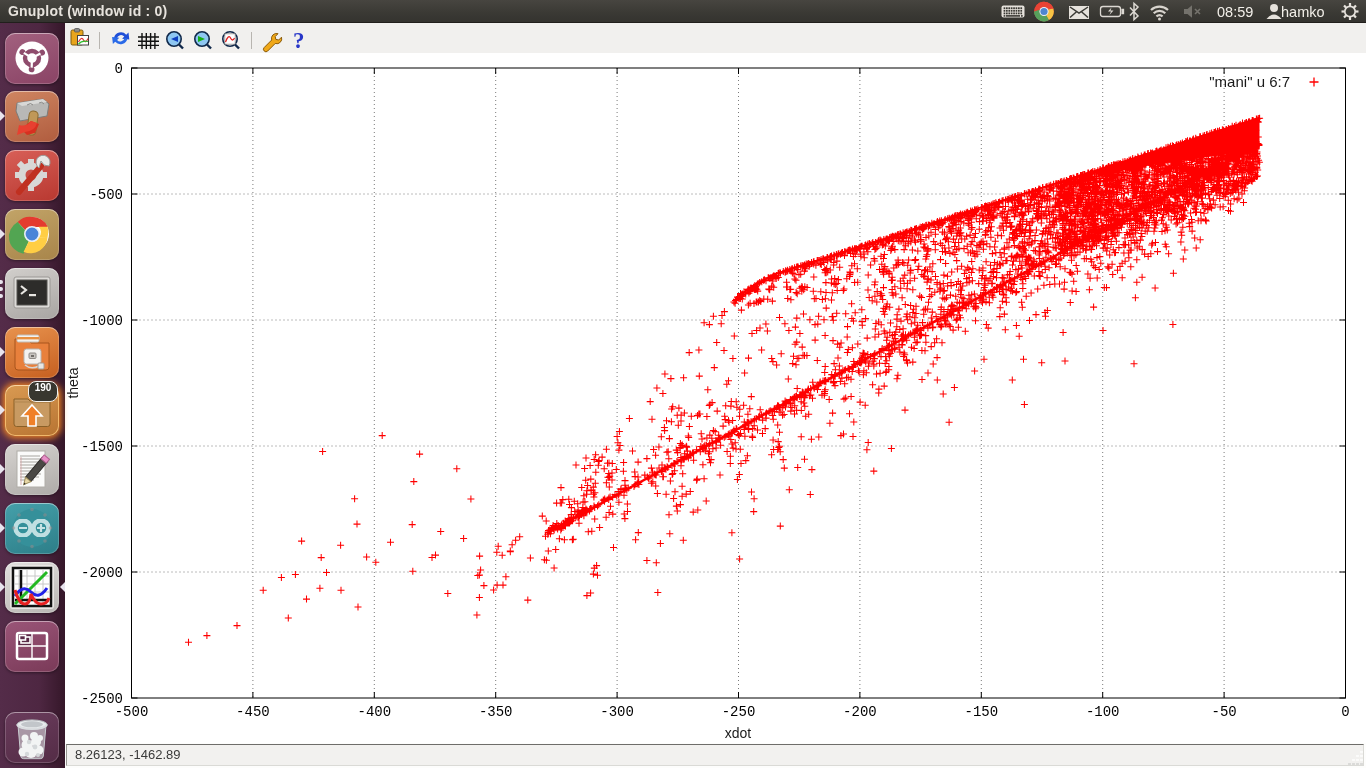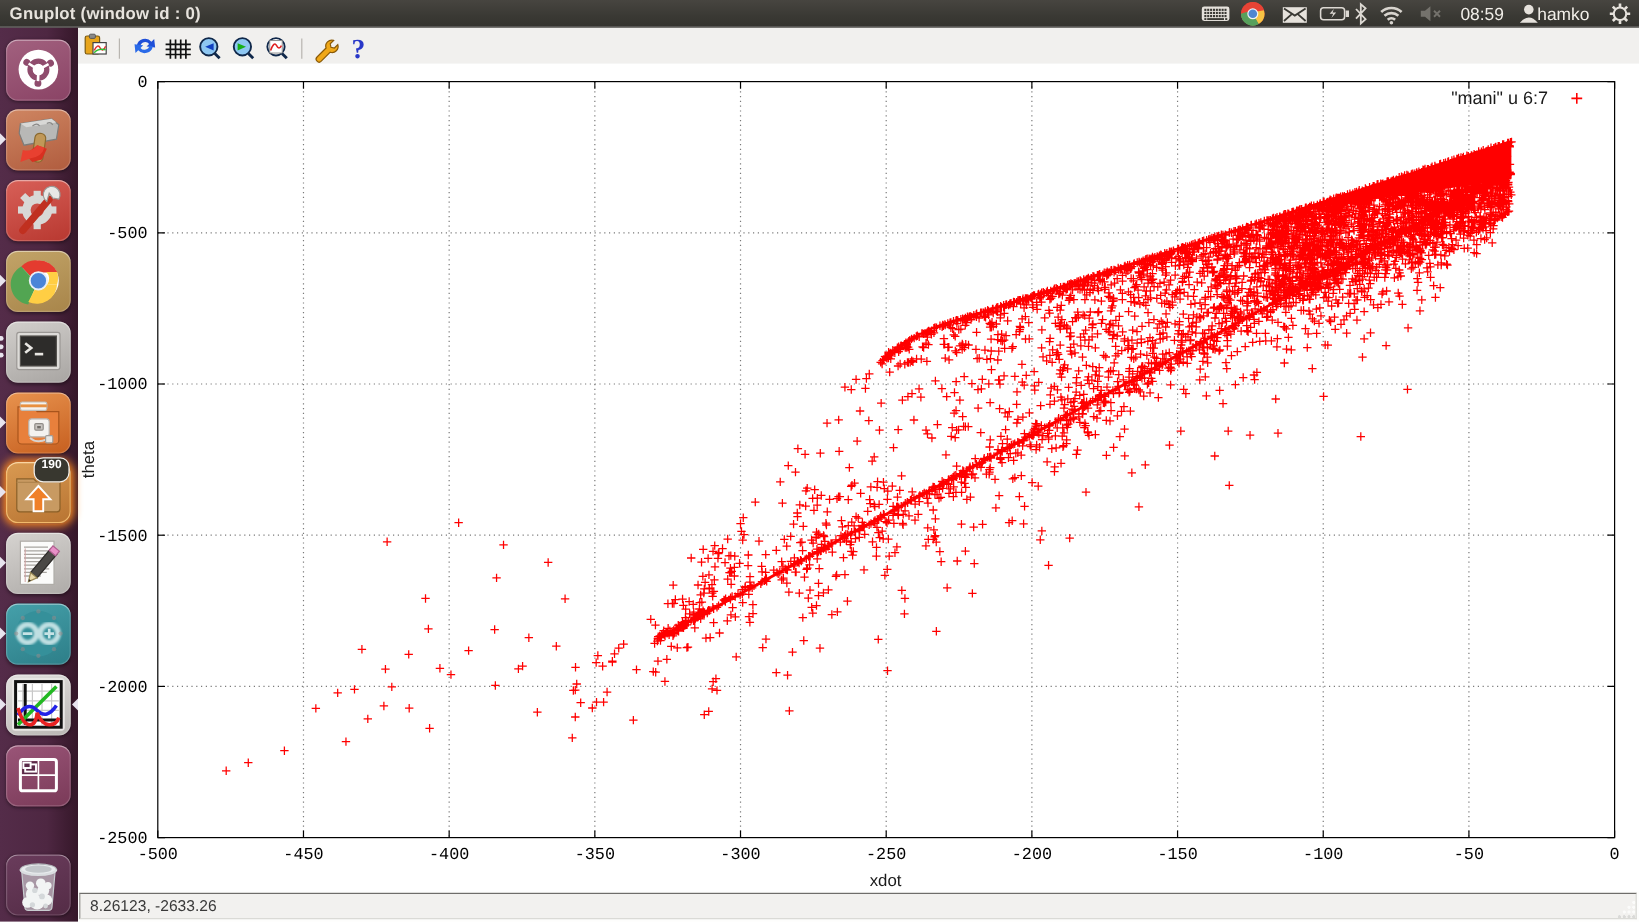--- a/index.html
+++ b/index.html
@@ -66,21 +66,21 @@
  <path d="M13 13.5 l4 4" stroke="#10284a" stroke-width="2.4"></path>
 </g>
 <line x1="186.5" y1="5" x2="186.5" y2="22" stroke="#b8b5b0" stroke-width="1"></line>
 <g transform="translate(196,3)">
  <path d="M3.2 17.5 l7.5 -7.5 a5 5 0 0 1 6.3 -6.3 l-2.8 2.8 l0.6 2.9 l2.9 0.6 l2.8 -2.8 a5 5 0 0 1 -6.3 6.3 l-7.5 7.5 a2.1 2.1 0 0 1 -3.5 -3.5 z" fill="#f0a818" stroke="#8a5a08" stroke-width="1"></path>
 </g>
 <text x="228" y="21" font-family="Liberation Serif, serif" font-size="23" font-weight="bold" fill="#2837c8">?</text>
 </svg>
 </div>
 <div id="status">
-      <div id="sfield">8.26123, -2633.26</div>
+      <div id="sfield">8.26123, -1462.89</div>
       <div id="grip"></div>
     </div>
 </div>
 <svg width="1301" height="690" viewBox="0 0 1301 690" style="position:absolute;left:65px;top:53px">
 <g stroke="#7a7a7a" stroke-width="1" stroke-dasharray="1 3">
       <line x1="187.9" y1="15.0" x2="187.9" y2="645.0"></line>
       <line x1="309.3" y1="15.0" x2="309.3" y2="645.0"></line>
       <line x1="430.7" y1="15.0" x2="430.7" y2="645.0"></line>
       <line x1="552.1" y1="15.0" x2="552.1" y2="645.0"></line>
       <line x1="673.5" y1="15.0" x2="673.5" y2="645.0"></line>

